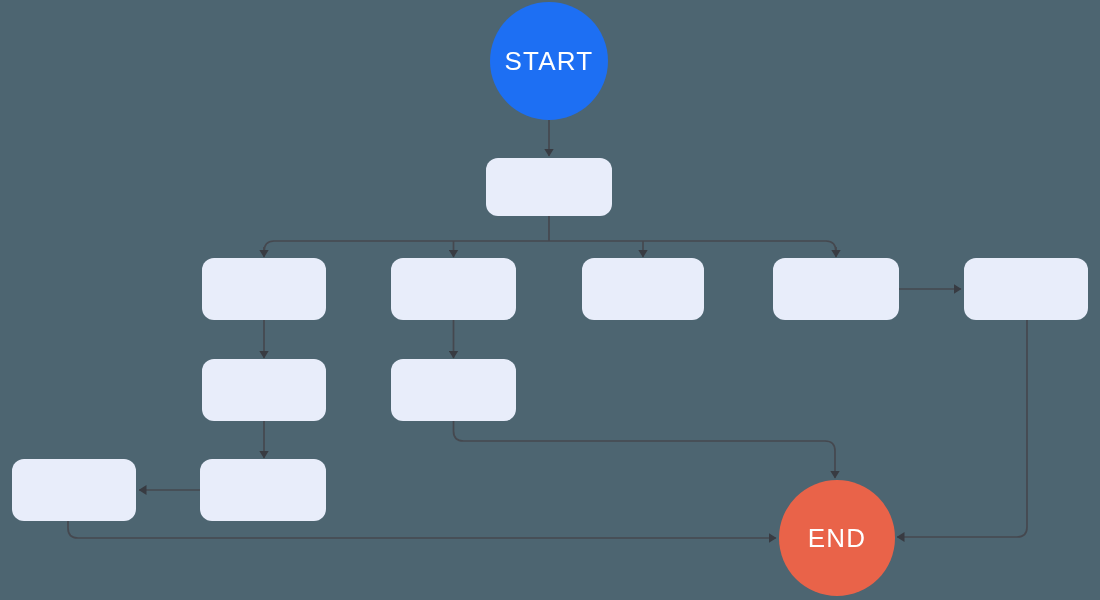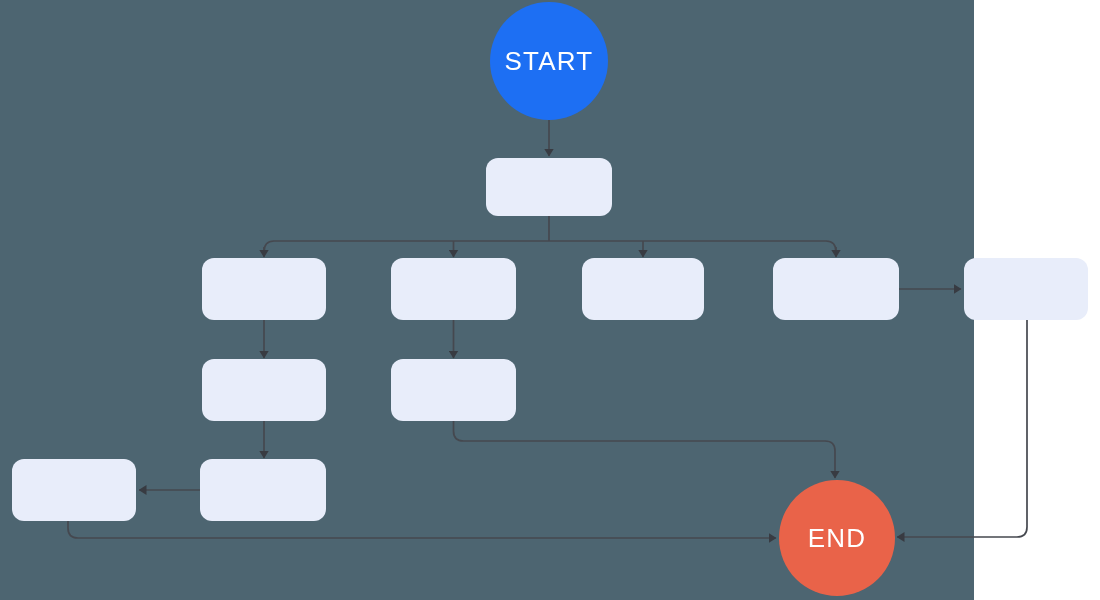--- a/index.html
+++ b/index.html
@@ -5,21 +5,21 @@
   html, body {
     margin: 0;
     padding: 0;
     width: 1100px;
     height: 600px;
     overflow: hidden;
     font-family: "Liberation Sans", "DejaVu Sans", sans-serif;
   }
   #stage {
     position: relative;
-    width: 974px;
+    width: 1100px;
     height: 600px;
   }
   svg text {
     font-family: "Liberation Sans", "DejaVu Sans", sans-serif;
     font-weight: 400;
   }
 </style>
 </head>
 <body>
 

